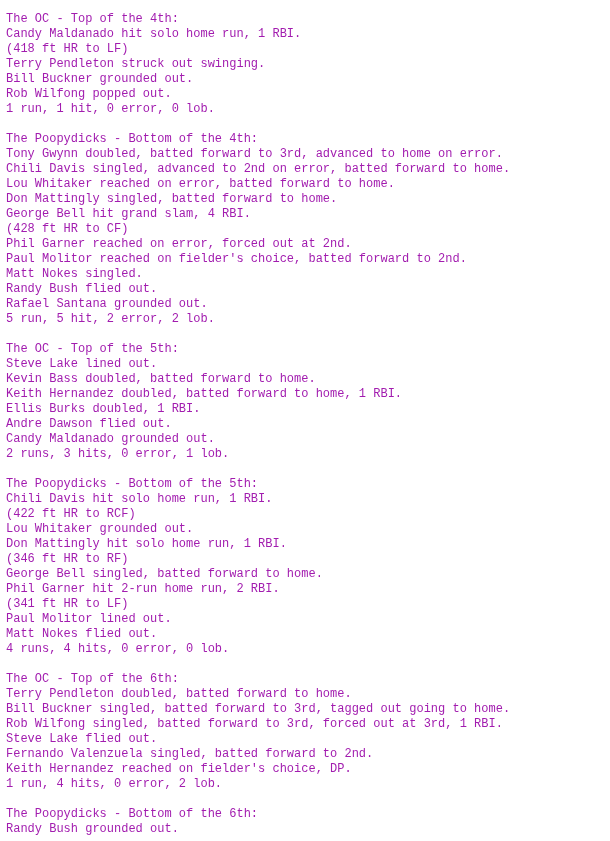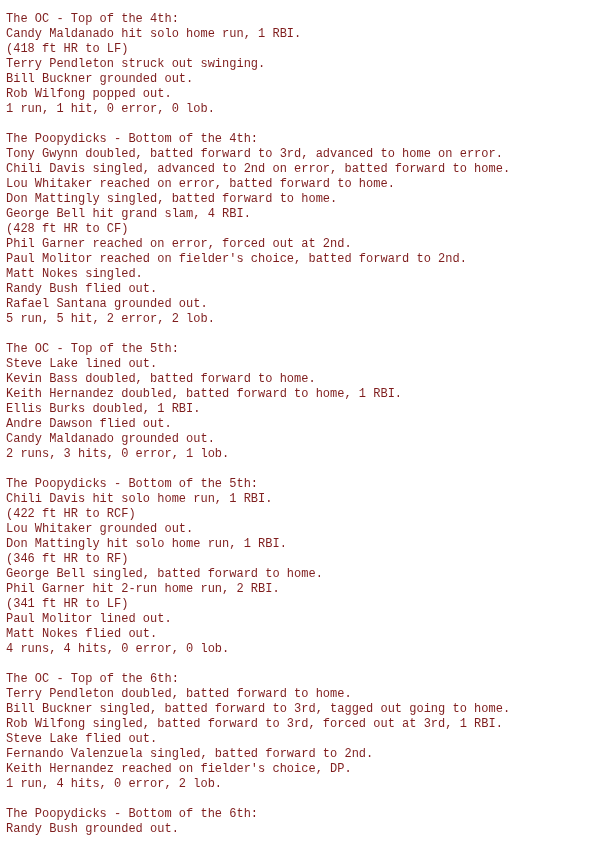--- a/index.html
+++ b/index.html
@@ -10,21 +10,21 @@
   body {
     width: 610px;
     height: 841px;
     overflow: hidden;
     font-family: "Liberation Mono", "DejaVu Sans Mono", monospace;
   }
   #log {
     padding: 12px 0 0 6px;
     font-size: 12px;
     line-height: 15px;
-    color: #7f1d1d;
+    color: #a21caf;
     white-space: pre;
   }
   .line {
     white-space: pre;
     min-height: 15px;
   }
   .blank {
     height: 15px;
   }
 </style>

